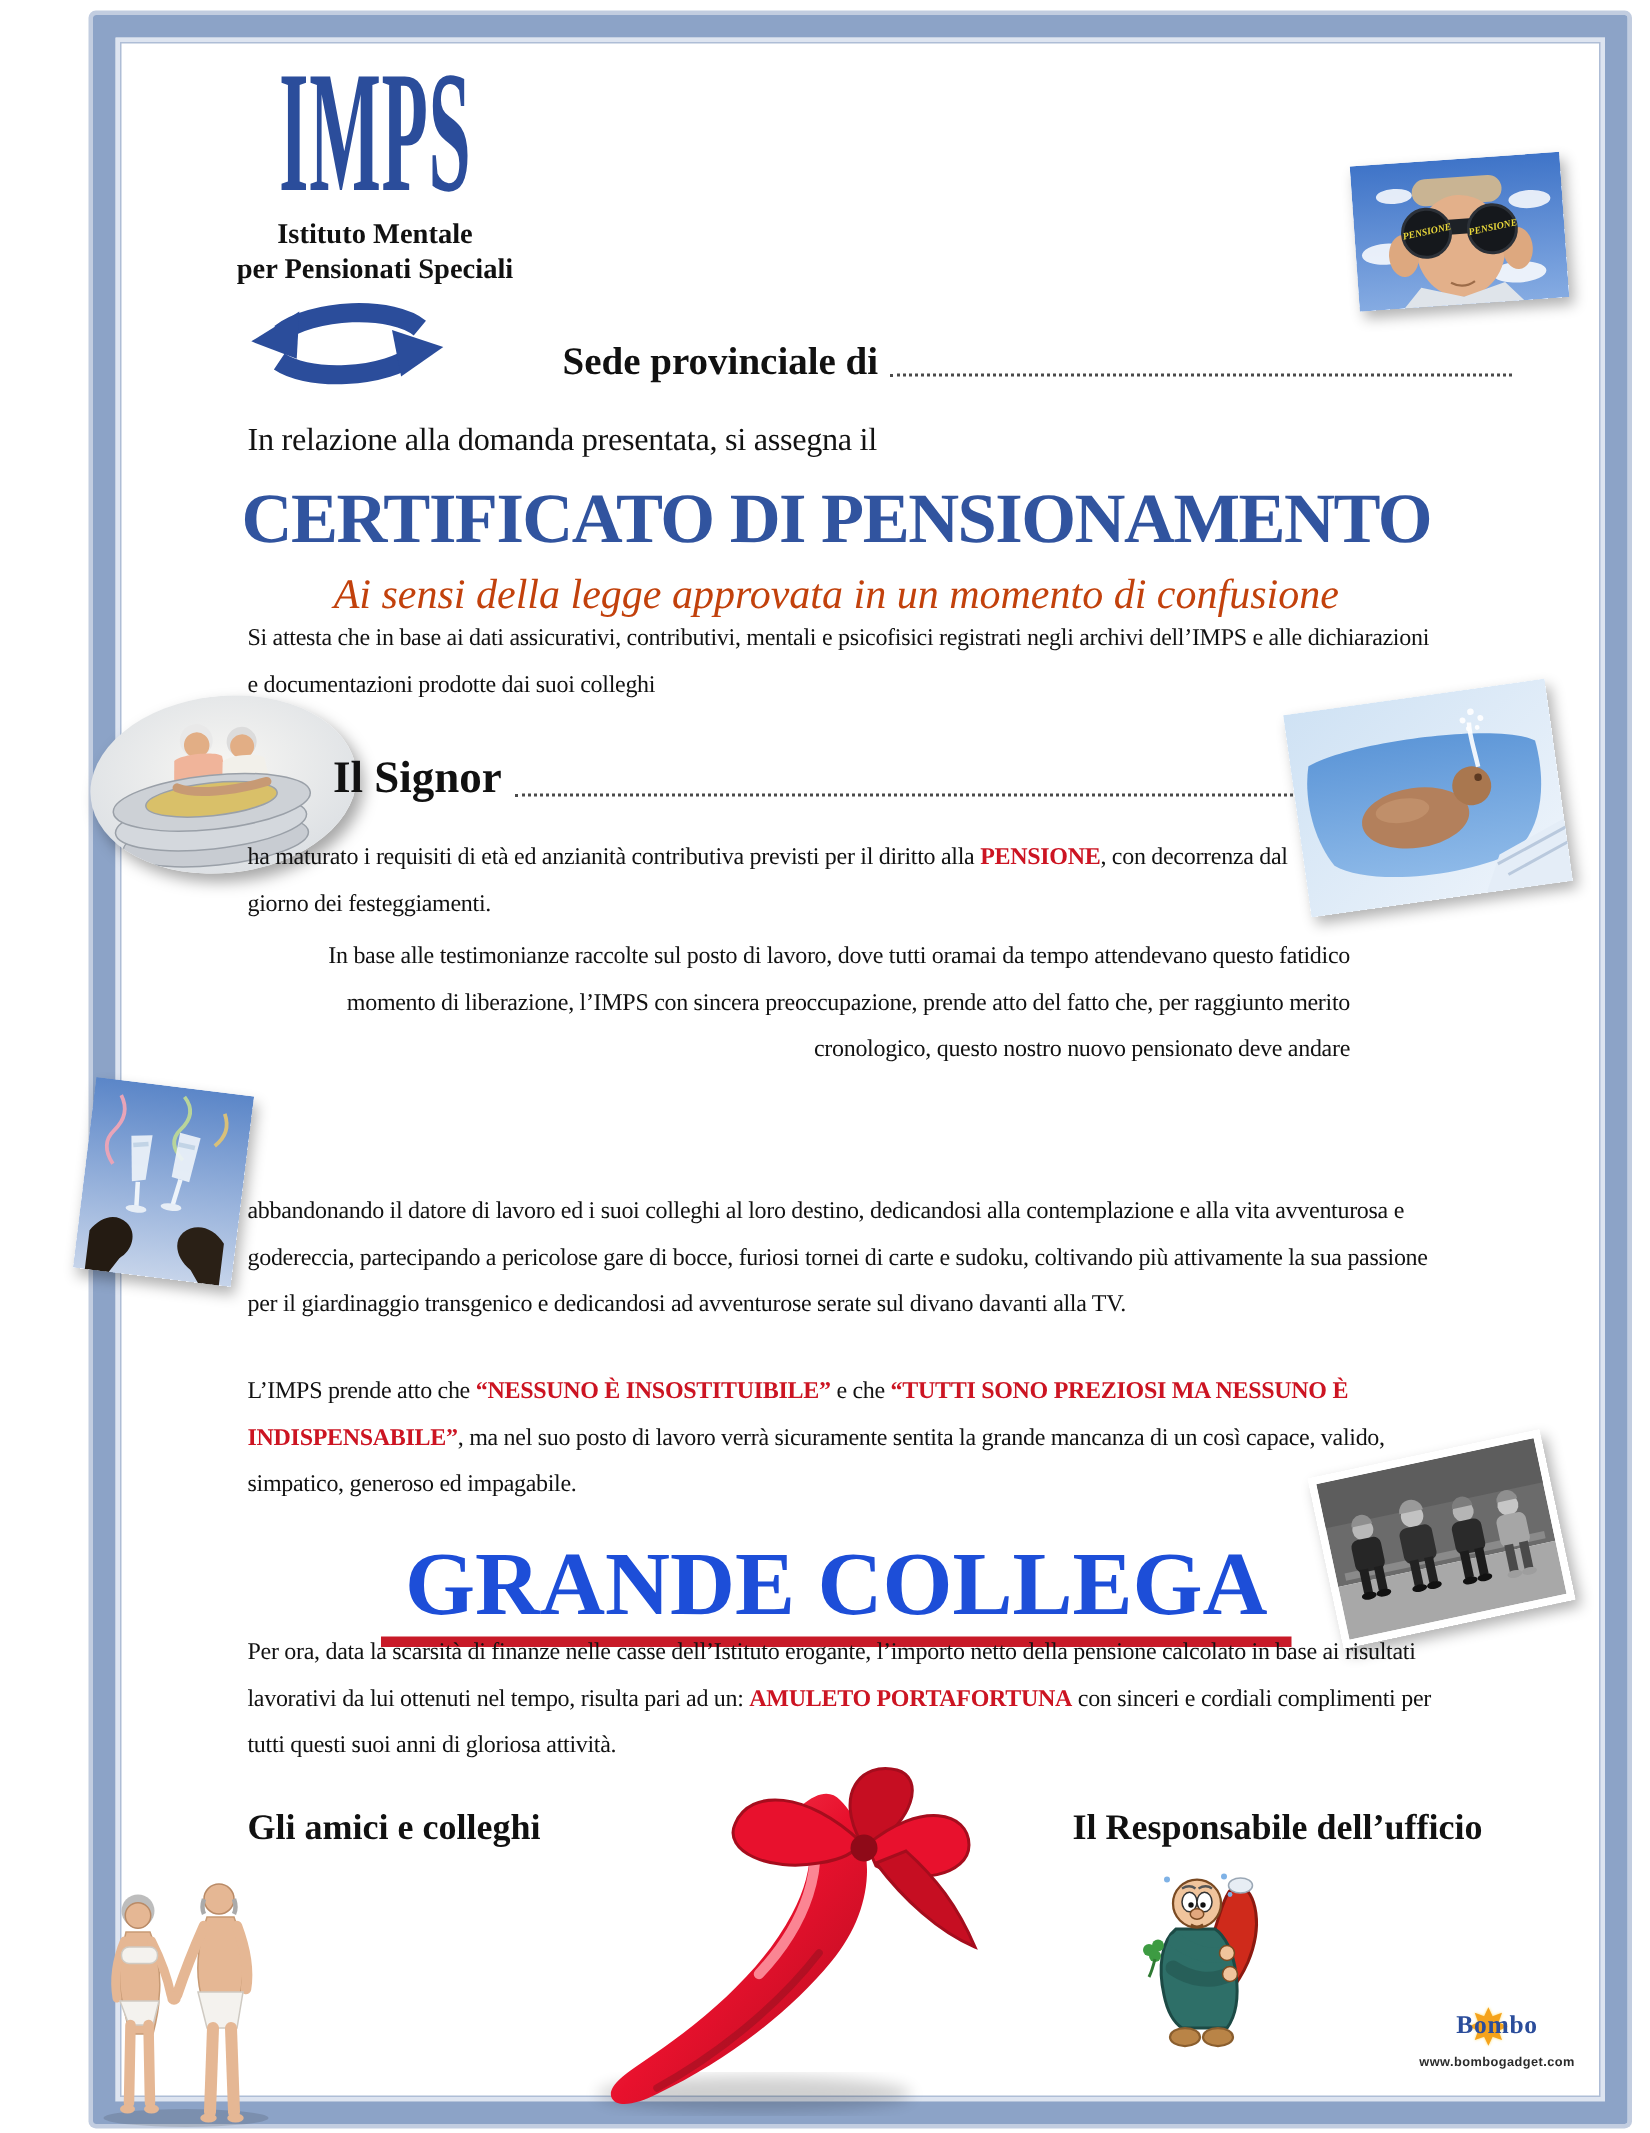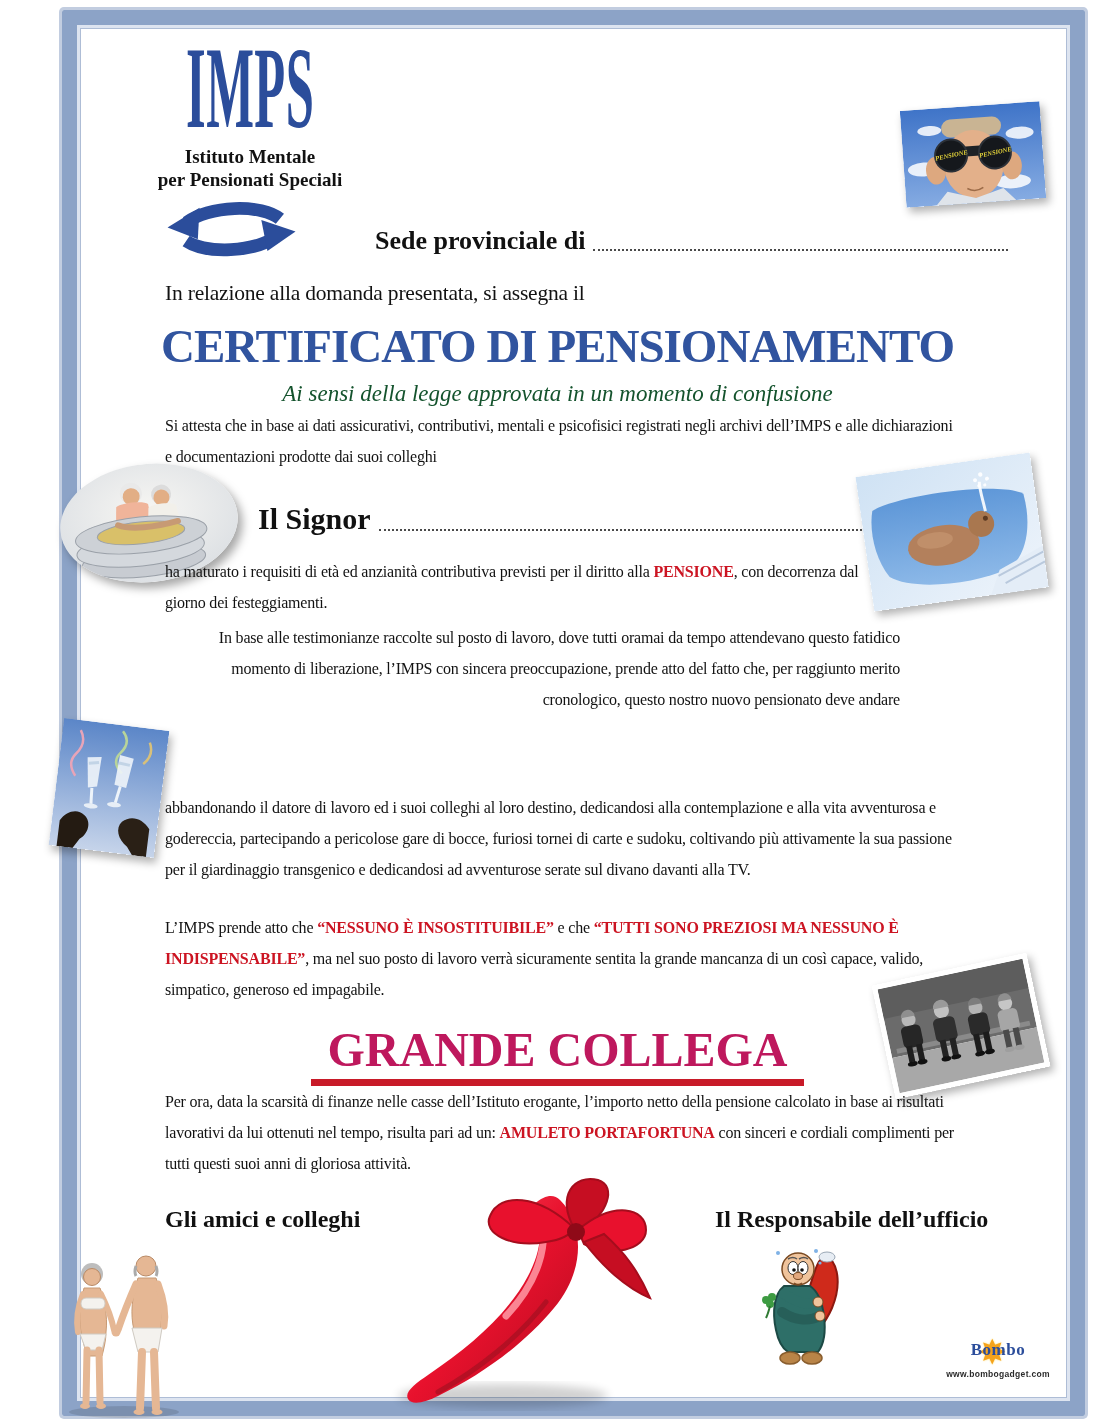--- a/index.html
+++ b/index.html
@@ -11,23 +11,23 @@
          box-shadow:inset 0 0 0 3px #dde4f0, 0 0 0 3px #c2cde0, inset 0 0 0 4px #aebdd6;}
   
   .txt{position:absolute;z-index:3;color:#121212;}
   .body-text{font-size:16px;line-height:31px;letter-spacing:-0.2px;margin:0;}
   .red{color:#cc1422;font-weight:bold;}
   .field{position:absolute;z-index:3;display:flex;align-items:flex-end;}
   .field-label{font-weight:bold;color:#111;white-space:nowrap;}
   .dotted{flex:1;height:2px;border-bottom:2px dotted #4a4a4a;margin:0 0 5px 8px;}
   .centerband{position:absolute;left:60px;width:995px;text-align:center;z-index:3;margin:0;}
   .h-title{font-size:47px;font-weight:bold;color:#31549f;letter-spacing:-1px;line-height:1.05;}
-  .h-sub{font-size:23px;font-style:italic;color:#14532d;}
+  .h-sub{font-size:28px;font-style:italic;color:#c2410c;}
   .h-fuori{font-size:48px;font-weight:bold;color:#31549f;letter-spacing:-1px;line-height:1;}
-  .h-grande{font-size:48px;font-weight:bold;color:#be185d;line-height:1;}
+  .h-grande{font-size:60px;font-weight:bold;color:#1d4ed8;line-height:1;}
   .h-grande .underlined{display:inline-block;border-bottom:7px solid #c81a28;padding:0 16px 5px 16px;}
   .sig{font-size:24px;font-weight:bold;color:#111;}
   
   .imps-word{position:absolute;left:186px;top:30px;z-index:3;font-size:110px;line-height:1;
              font-weight:bold;color:#2b4d9b;transform:scale(0.46,1.05);transform-origin:left top;
              letter-spacing:1px;}
   .imps-sub{position:absolute;left:140px;width:220px;text-align:center;z-index:3;
             font-weight:bold;font-size:19px;color:#111;line-height:1.15;}
   .oval-logo{position:absolute;left:158px;top:194px;z-index:3;}
   
@@ -133,21 +133,21 @@
         <ellipse cx="80" cy="96" rx="62" ry="16" fill="#c8ccd2"></ellipse>
         <ellipse cx="78" cy="84" rx="64" ry="17" fill="#d4d8dd"></ellipse>
         <ellipse cx="80" cy="70" rx="66" ry="18" fill="#cdd1d6"></ellipse>
         <ellipse cx="80" cy="68" rx="44" ry="11" fill="#d9c069"></ellipse>
       </g>
       <path d="M58 58 C70 64 94 64 118 60" stroke="#c79a74" stroke-width="6" fill="none" stroke-linecap="round"></path>
     </svg>
   </div>
 
   <div class="field" style="left:222px;top:502px;width:640px;">
-    <span class="field-label" style="font-size:30px;margin-left:36px;">Il Signor</span>
+    <span class="field-label" style="font-size:30px;">Il Signor</span>
     <span class="dotted"></span>
   </div>
 
   <p class="txt body-text" style="left:165px;top:556px;width:700px;"><span>ha maturato i requisiti di età ed anzianità contributiva previsti per il diritto alla </span><span class="red">PENSIONE</span><span>, con decorrenza dal giorno dei festeggiamenti.</span></p>
 
   <div class="photo ph-bathtub">
     <svg width="176" height="136" viewBox="0 0 176 136">
       <defs>
         <linearGradient id="tubbg" x1="0" y1="0" x2="1" y2="1">
           <stop offset="0" stop-color="#cfe2f4"></stop>

